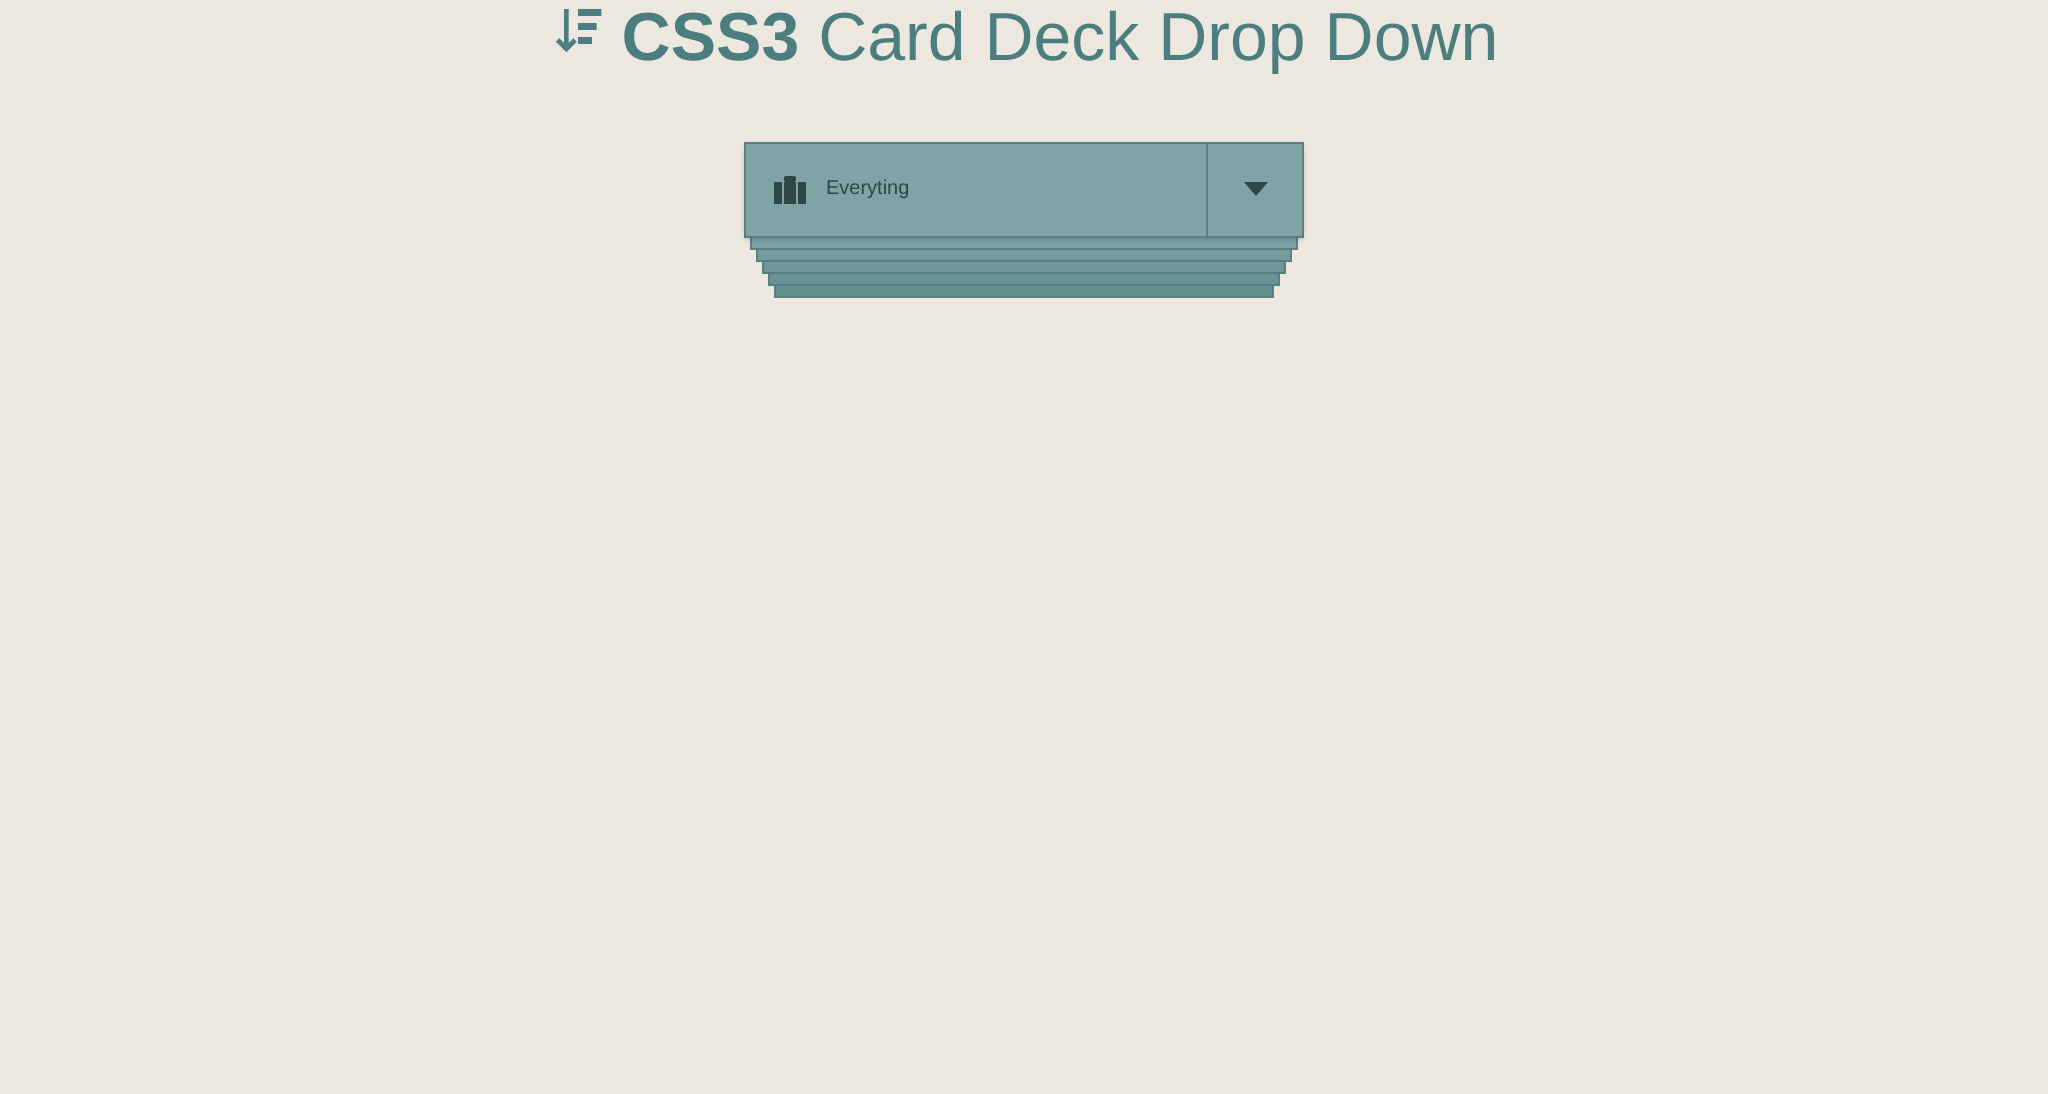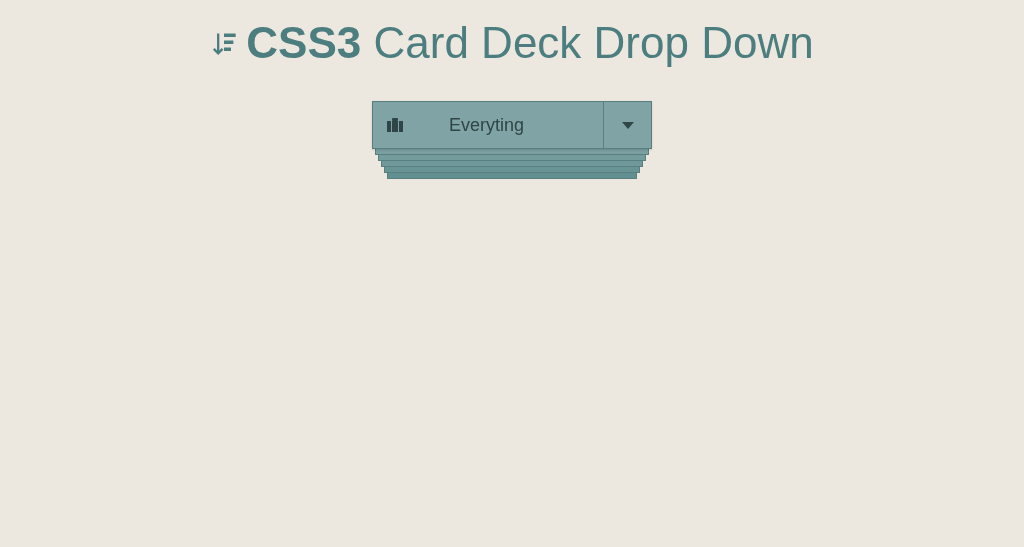--- a/index.html
+++ b/index.html
@@ -9,23 +9,22 @@
     }
     body {
       width: 1024px;
       height: 547px;
       background: #ece8df;
       font-family: Arial, Helvetica, sans-serif;
       overflow: hidden;
     }
     .page-title {
       text-align: center;
-      padding-top: 18px;
       color: #4c7d7f;
-      font-size: 44px;
+      font-size: 34px;
       font-weight: 400;
     }
     .page-title .bold {
       font-weight: 700;
     }
     .sort-icon {
       display: inline-block;
       vertical-align: middle;
       margin-right: 8px;
       position: relative;
@@ -62,22 +61,21 @@
       align-items: center;
       padding-left: 14px;
       height: 100%;
     }
     .briefcase-icon {
       display: inline-flex;
       margin-right: 10px;
     }
     .card-label {
       color: #2f4546;
-      font-size: 18px;
-      margin-left: 36px;
+      font-size: 10px;
     }
     .card-right {
       width: 48px;
       height: 100%;
       border-left: 1px solid #5a7f80;
       display: flex;
       align-items: center;
       justify-content: center;
     }
     .caret-down {

